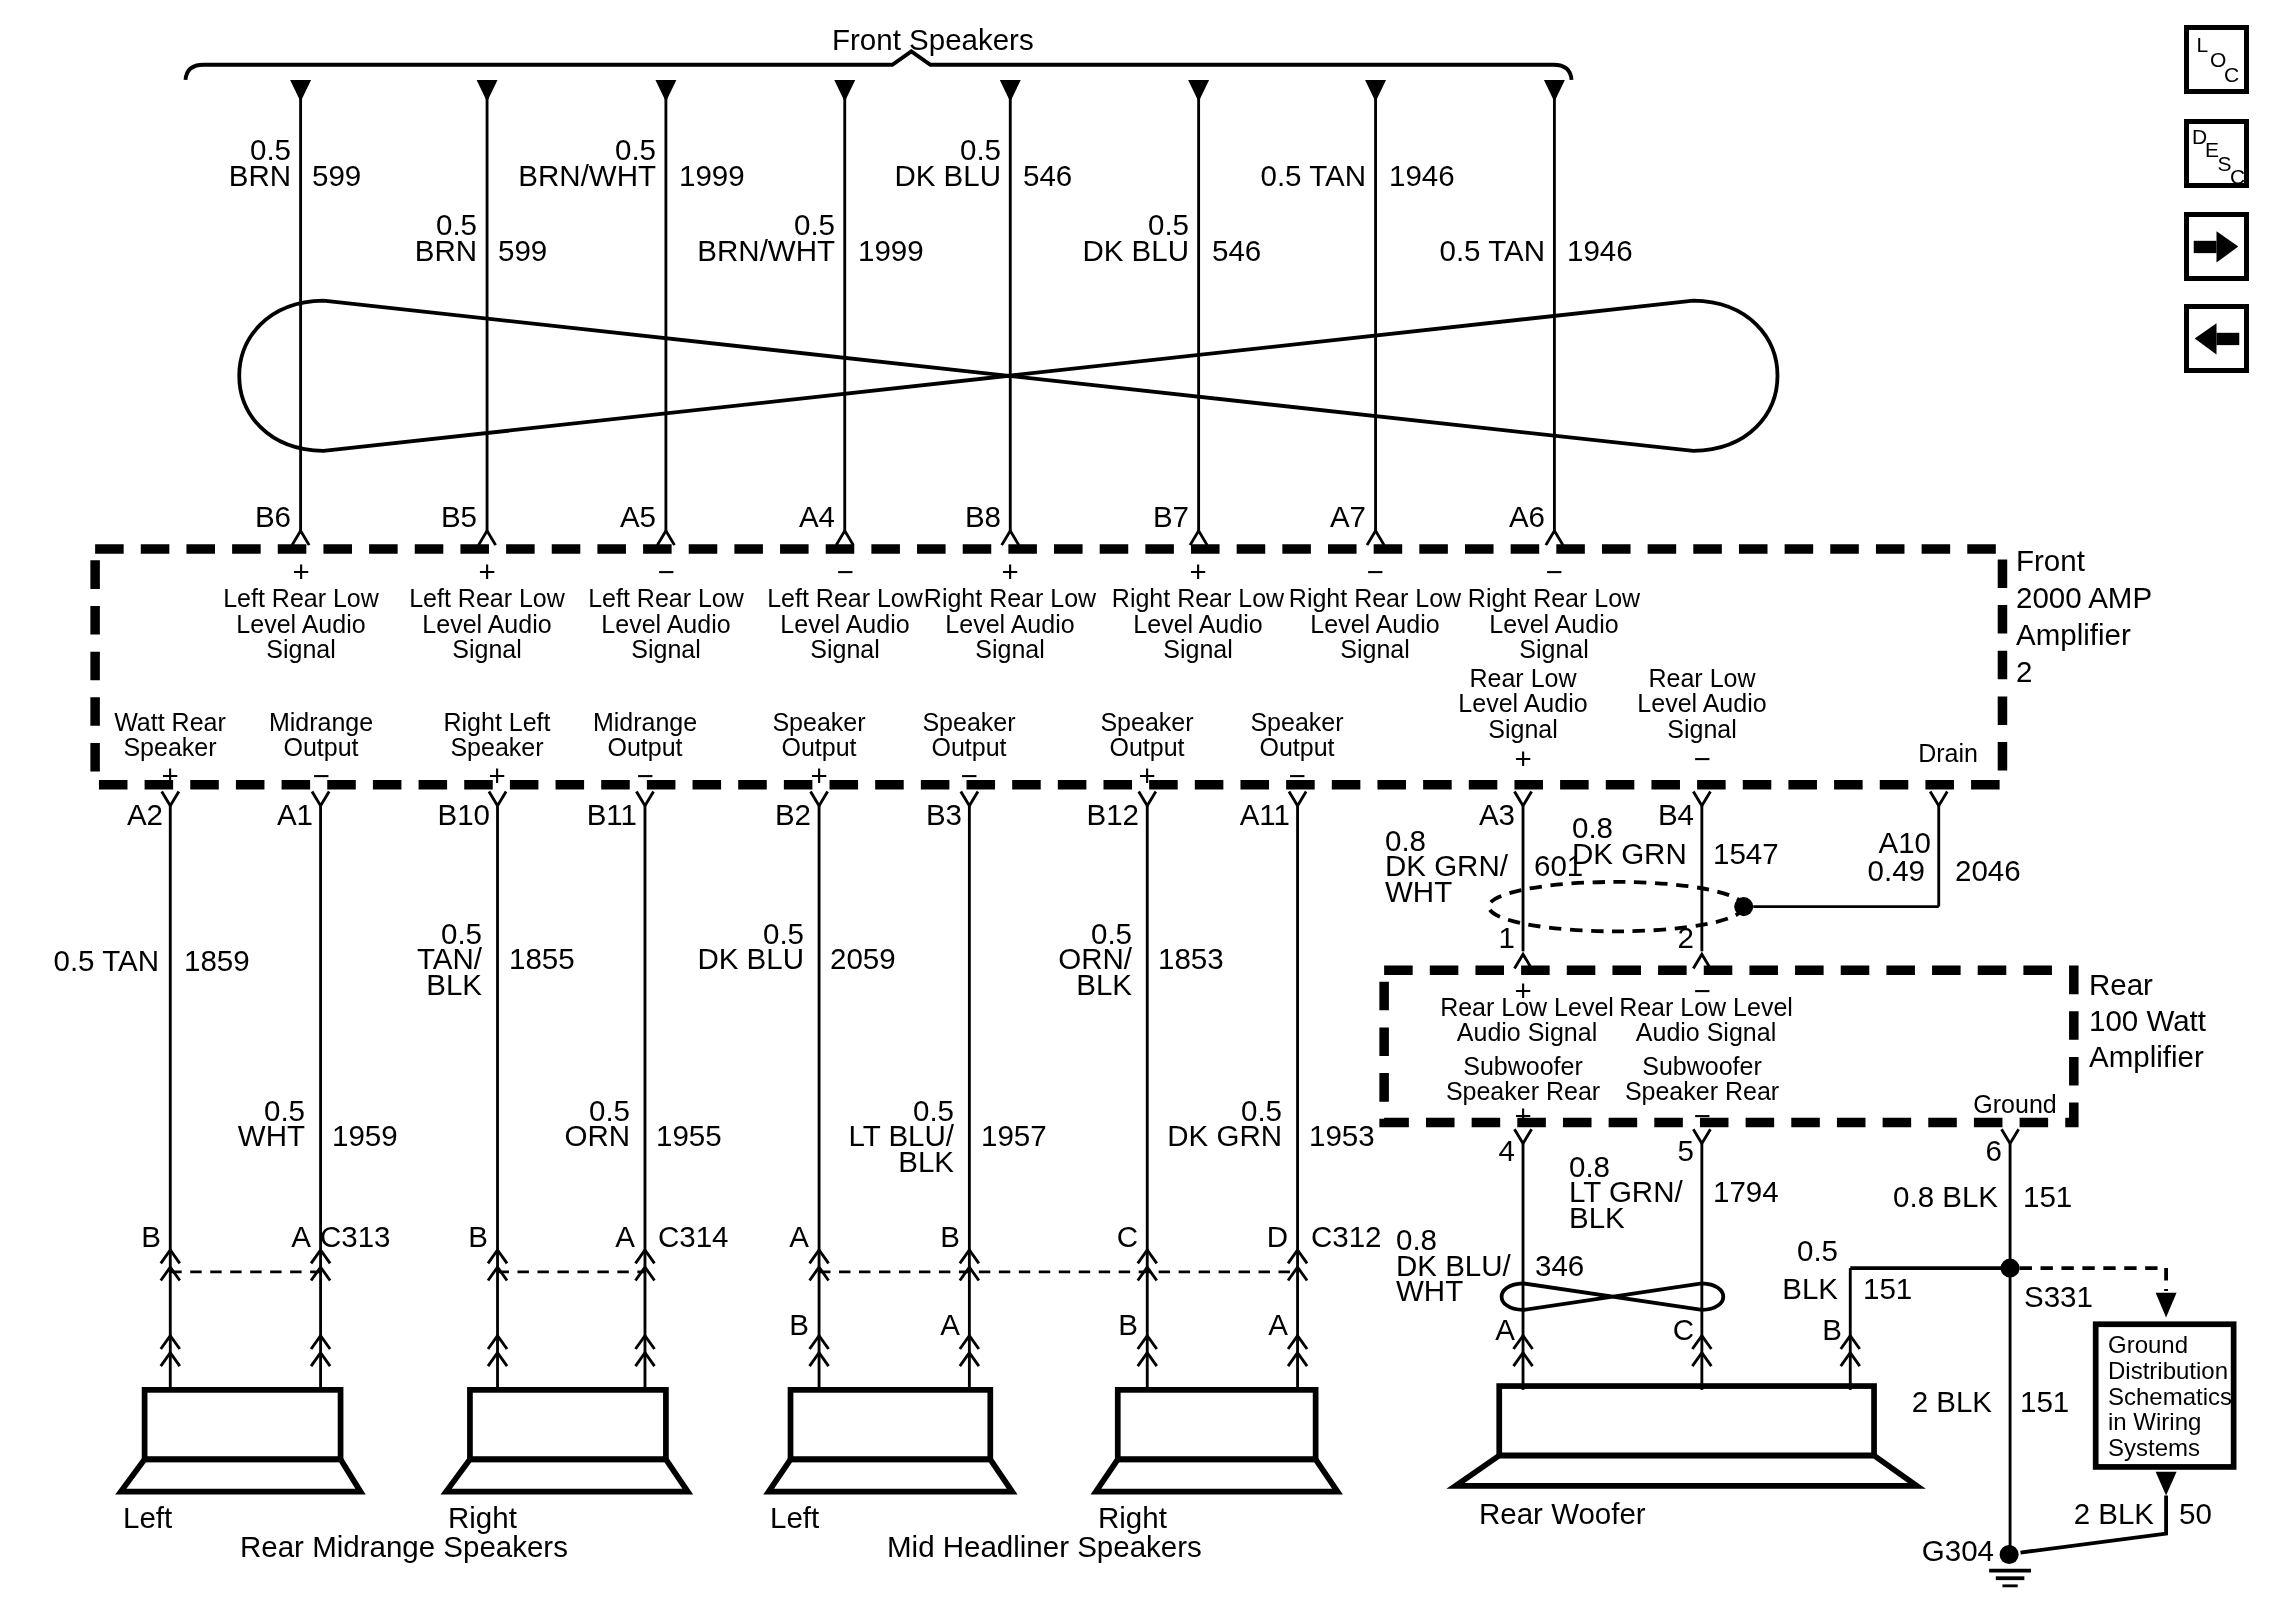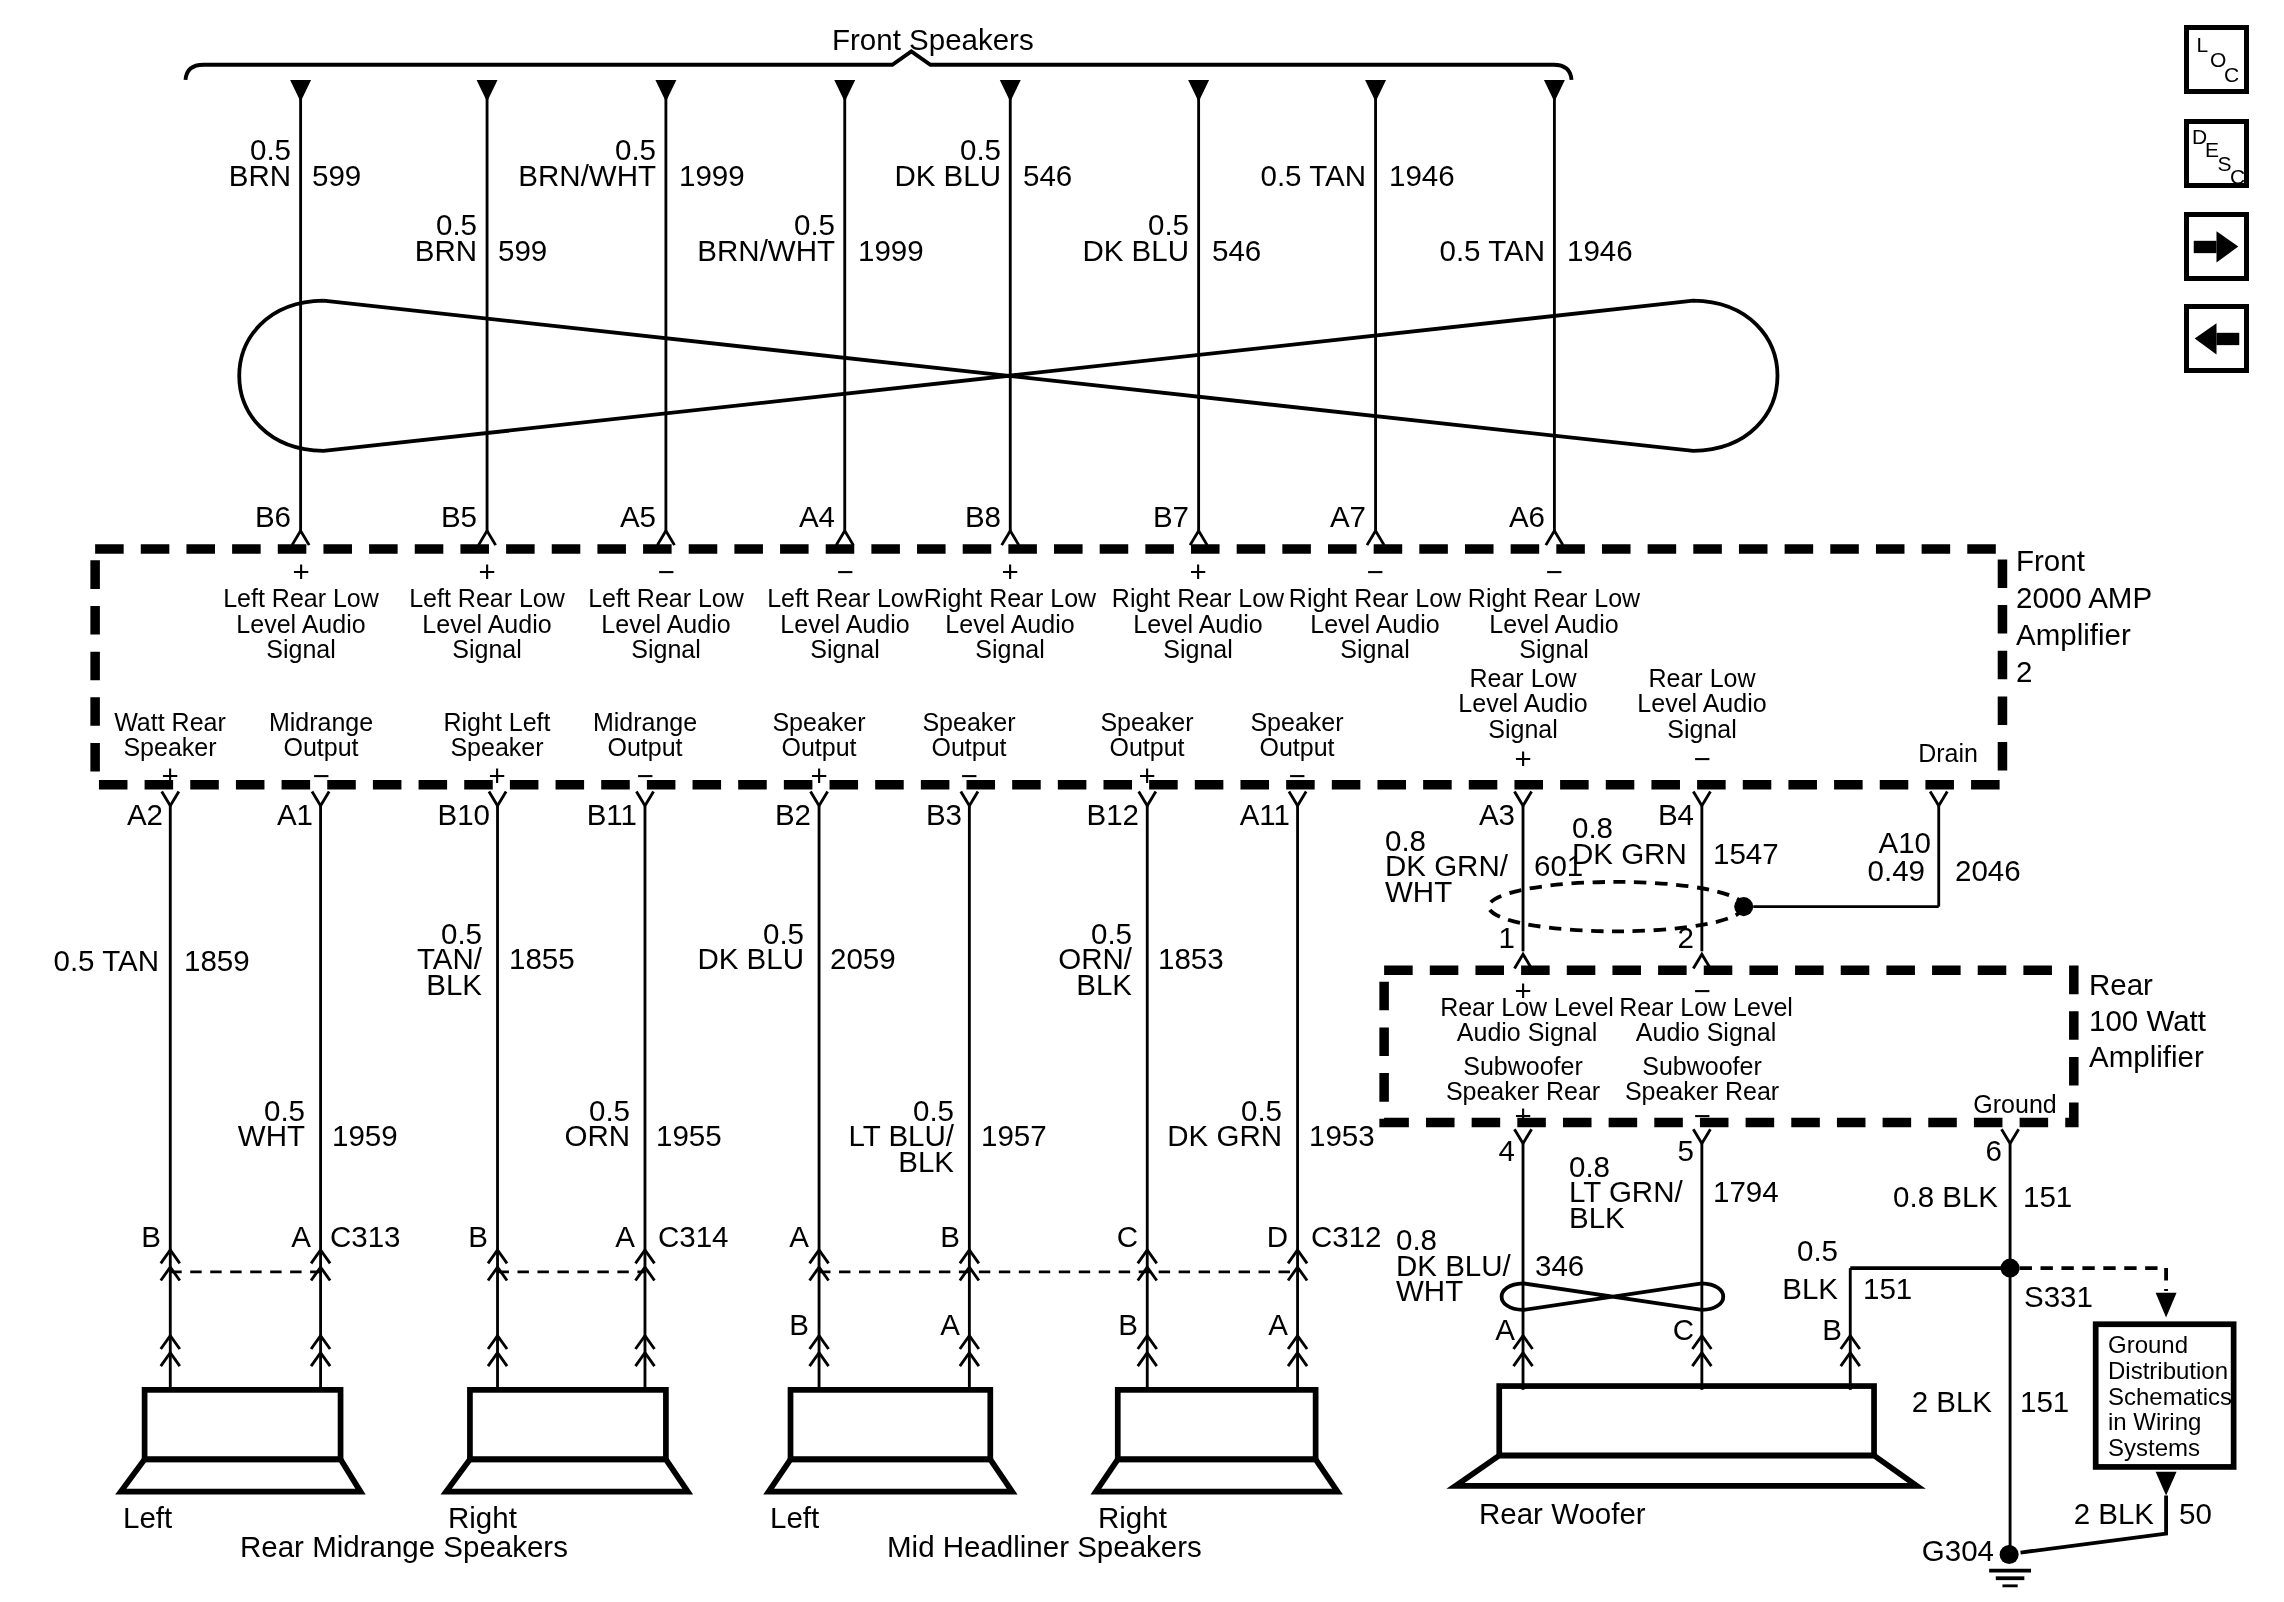--- a/index.html
+++ b/index.html
@@ -342,21 +342,21 @@
 <div class="t r" style="left:954px;top:1096px">0.5</div>
 <div class="t r" style="left:954px;top:1121px">LT BLU/</div>
 <div class="t r" style="left:954px;top:1147px">BLK</div>
 <div class="t" style="left:981px;top:1121px">1957</div>
 <div class="t r" style="left:1282px;top:1096px">0.5</div>
 <div class="t r" style="left:1282px;top:1121px">DK GRN</div>
 <div class="t" style="left:1309px;top:1121px">1953</div>
 
 <div class="t r" style="left:161px;top:1222px">B</div>
 <div class="t r" style="left:311px;top:1222px">A</div>
-<div class="t" style="left:330px;top:1222px">C313</div>
+<div class="t" style="left:320px;top:1222px">C313</div>
 <div class="t r" style="left:488px;top:1222px">B</div>
 <div class="t r" style="left:635px;top:1222px">A</div>
 <div class="t" style="left:658px;top:1222px">C314</div>
 <div class="t r" style="left:809px;top:1222px">A</div>
 <div class="t r" style="left:960px;top:1222px">B</div>
 <div class="t r" style="left:1138px;top:1222px">C</div>
 <div class="t r" style="left:1288px;top:1222px">D</div>
 <div class="t" style="left:1311px;top:1222px">C312</div>
 
 <div class="t r" style="left:809px;top:1310px">B</div>

